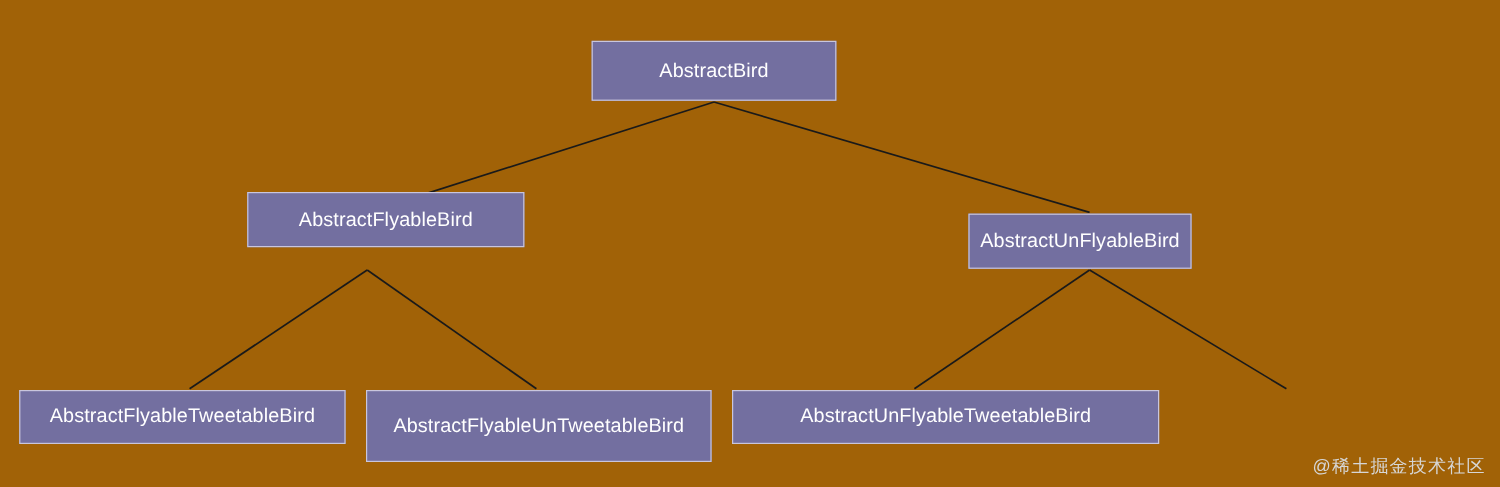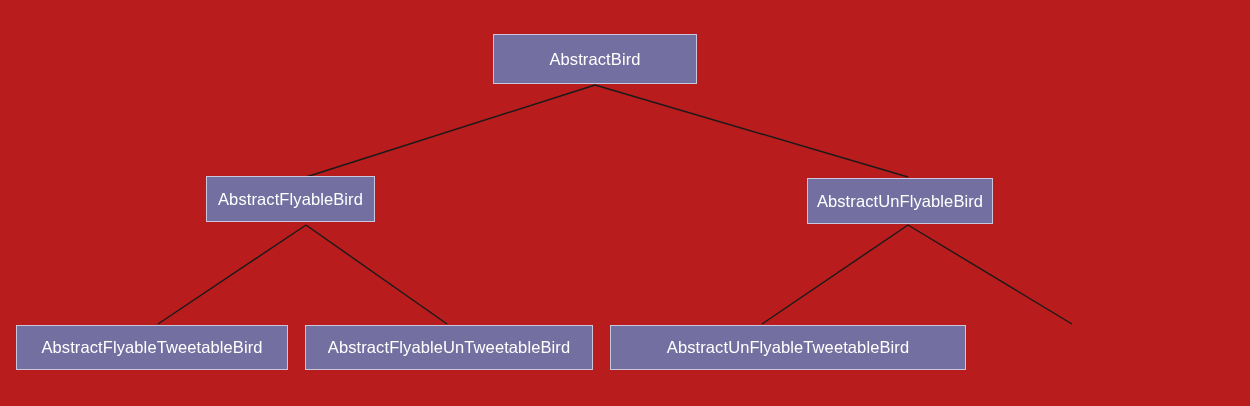--- a/index.html
+++ b/index.html
@@ -4,21 +4,21 @@
 <style>
   html, body {
     margin: 0;
     padding: 0;
     background: #ffffff;
   }
   #canvas {
     position: relative;
     width: 1250px;
     height: 406px;
-    background: #b91c1c;
+    background: #a16207;
     overflow: hidden;
     font-family: "Liberation Sans", sans-serif;
   }
   #edges {
     position: absolute;
     left: 0;
     top: 0;
     width: 1250px;
     height: 406px;
     pointer-events: none;
@@ -38,25 +38,25 @@
     z-index: 2;
   }
   .node-label {
     display: block;
     line-height: 1;
     padding: 0 6px;
   }
   
   #node-root      { left: 493px;  top: 34px;  width: 204px; height: 50px; }
   
-  #node-flyable   { left: 206px;  top: 176px; width: 169px; height: 46px; }
+  #node-flyable   { left: 206px;  top: 160px; width: 231px; height: 46px; }
   #node-unflyable { left: 807px;  top: 178px; width: 186px; height: 46px; text-align: right; }
   
   #node-ft  { left: 16px;   top: 325px; width: 272px; height: 45px; justify-content: center; }
-  #node-fut { left: 305px;  top: 325px; width: 288px; height: 45px; }
+  #node-fut { left: 305px;  top: 325px; width: 288px; height: 60px; }
   #node-ut  { left: 610px;  top: 325px; width: 356px; height: 45px; }
   #node-uut { left: 923px;  top: 325px; width: 311px; height: 45px; }
 
   #watermark {
     position: absolute;
     right: 12px;
     bottom: 8px;
     font-size: 15px;
     color: #d6d6d6;
     letter-spacing: 1px;
@@ -95,14 +95,15 @@
   <div class="node" id="node-ft">
     <span class="node-label">AbstractFlyableTweetableBird</span>
   </div>
   <div class="node" id="node-fut">
     <span class="node-label">AbstractFlyableUnTweetableBird</span>
   </div>
   <div class="node" id="node-ut">
     <span class="node-label">AbstractUnFlyableTweetableBird</span>
   </div>
 
+  <div id="watermark">@稀土掘金技术社区</div>
 
 </div>
 
 </body></html>

